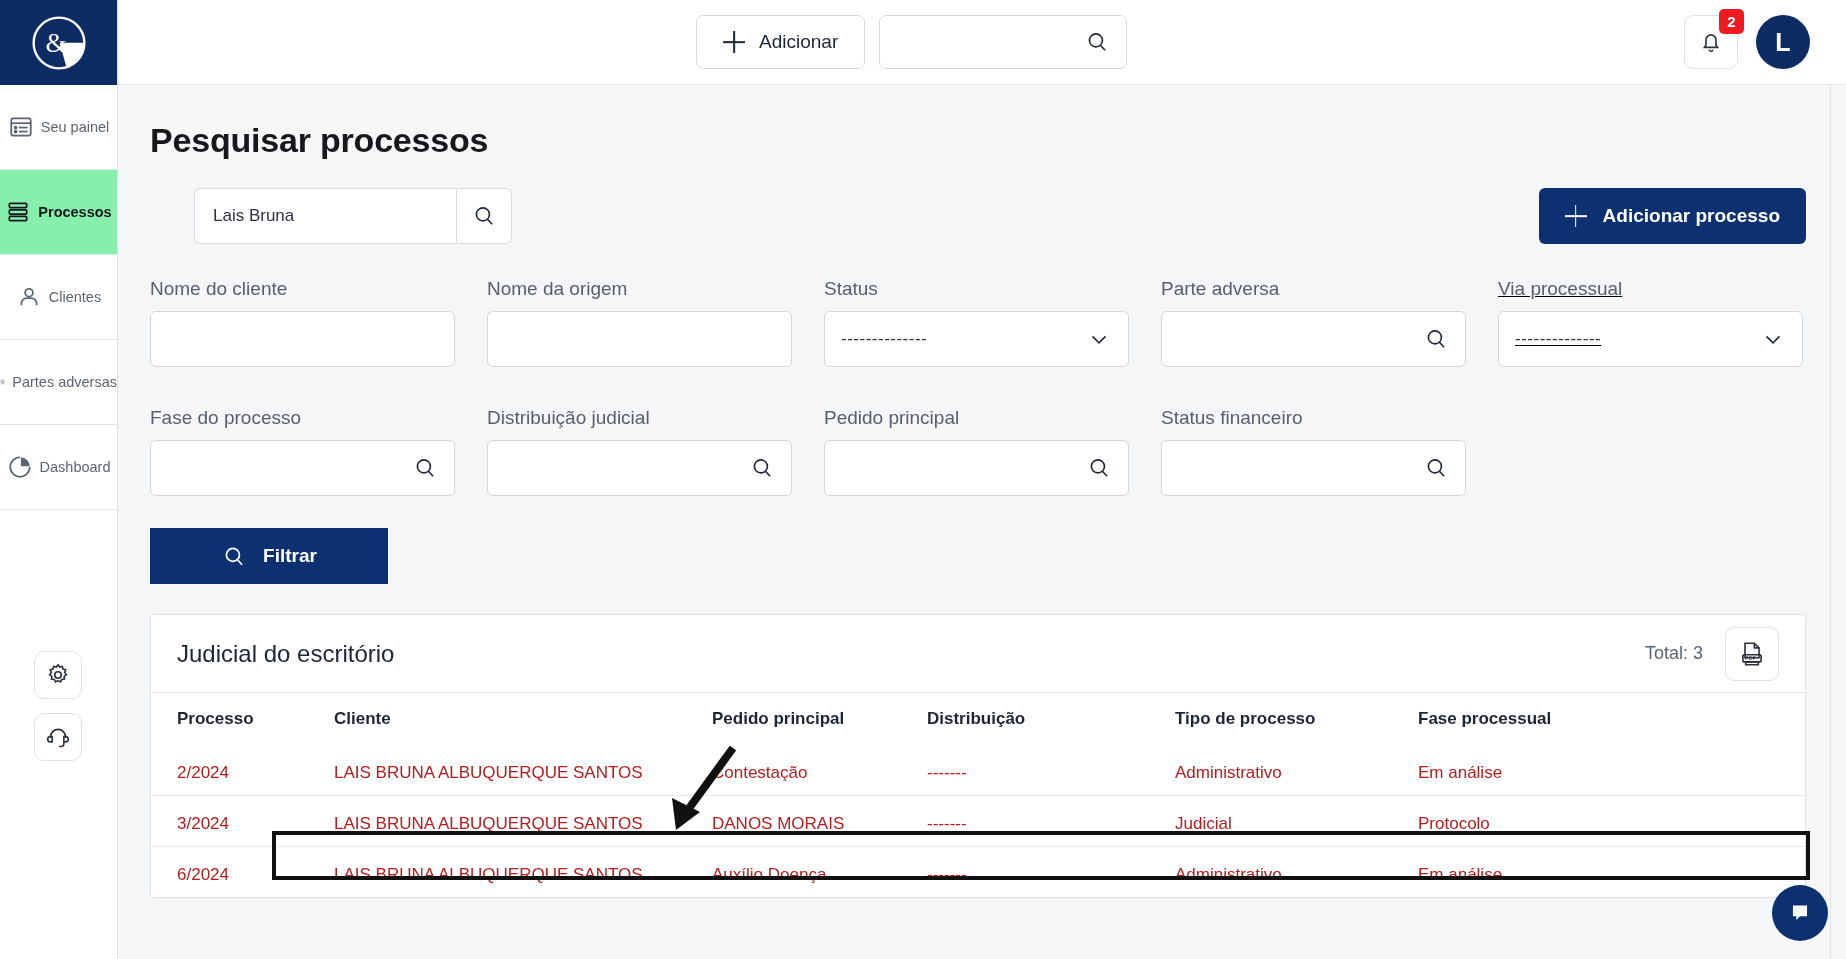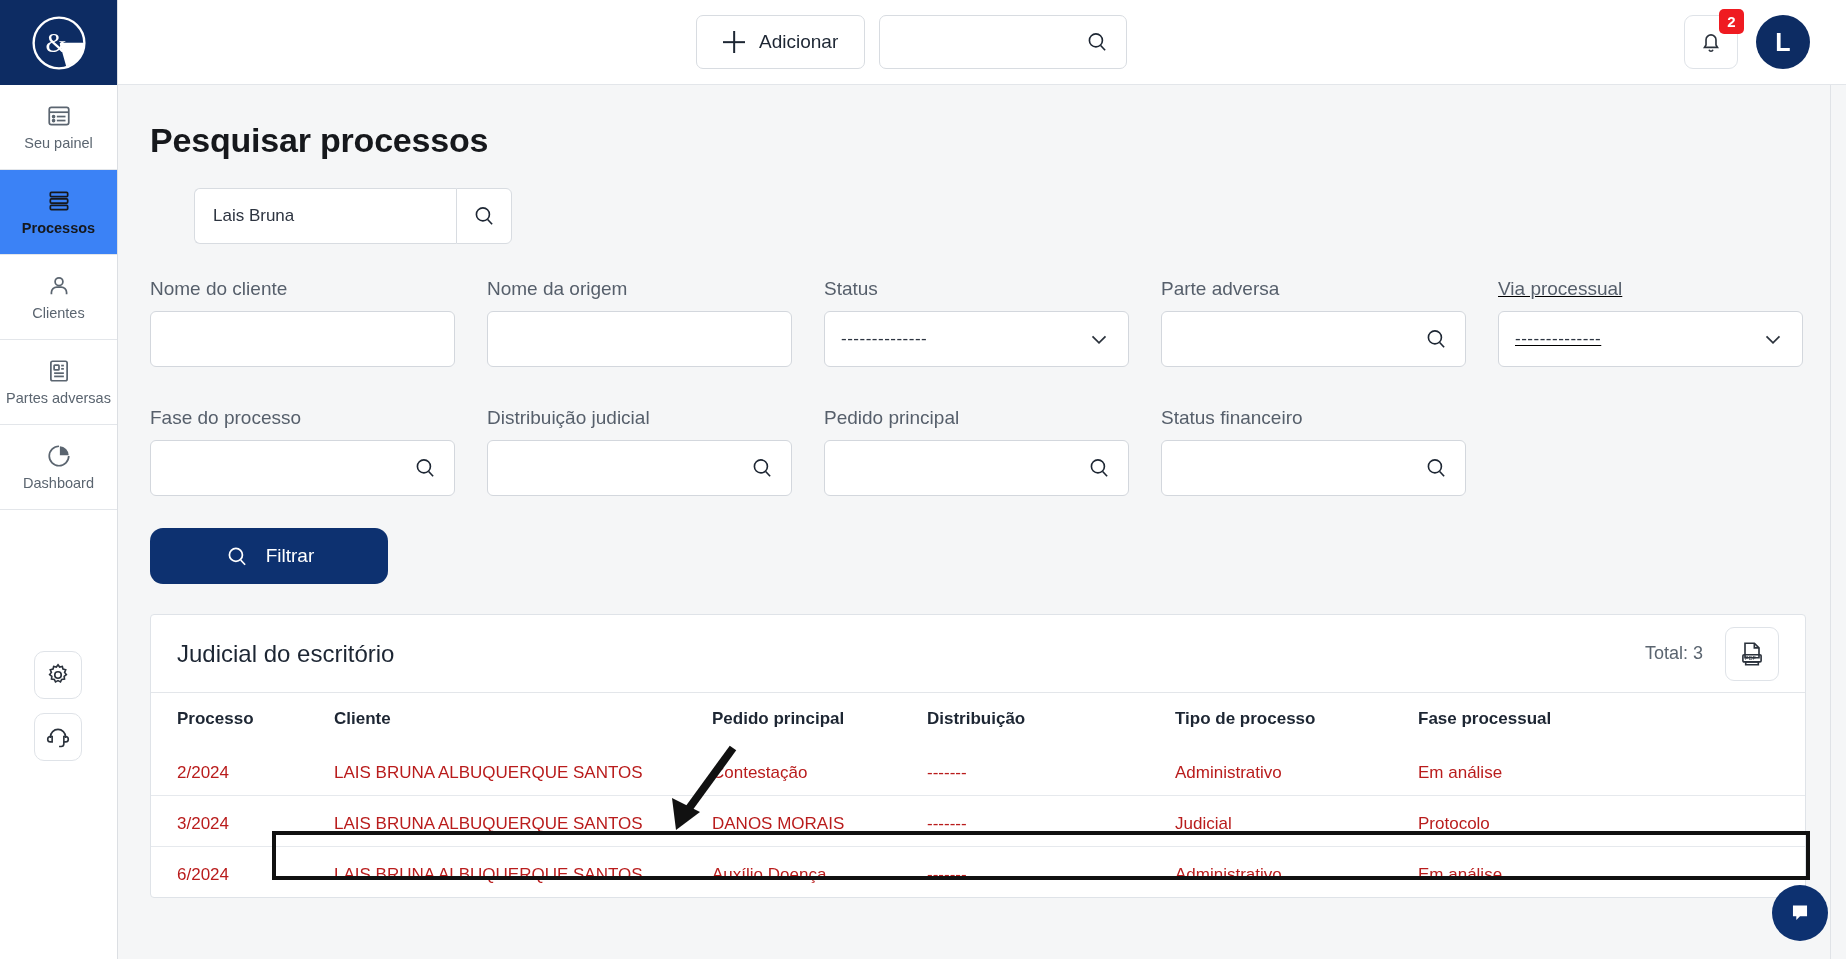--- a/index.html
+++ b/index.html
@@ -22,26 +22,26 @@
   }
   .logo-box {
     height: 85px; background: #0d2c63;
     display: flex; align-items: center; justify-content: center;
   }
   .logo-mark { width: 58px; height: 58px; display:block; }
 
   .nav-item {
     height: 85px;
     border-bottom: 1px solid #e3e6ea;
-    display: flex; flex-direction: column;
+    display: flex; flex-direction: row;
     align-items: center; justify-content: center;
     gap: 7px; cursor: pointer;
     color: #5b6570;
   }
-  .nav-item.active { background: #3b82f6; color: #16181c; text-align: right; }
+  .nav-item.active { background: #86efac; color: #16181c; text-align: right; }
   .nav-item .nav-label { font-size: 14.5px; line-height: 1; white-space: nowrap; }
   .nav-item.active .nav-label { font-weight: 700; color:#16181c; }
   .nav-icon { width: 26px; height: 26px; display:block; }
 
   .side-bottom {
     position: absolute; left: 0; right: 1px;
     bottom: 198px;
     display: flex; flex-direction: column; align-items: center; gap: 14px;
   }
   .side-btn {
@@ -182,23 +182,23 @@
   }
   .chev { width: 26px; height: 26px; flex: 0 0 26px; }
 
   .w-row1-a { width: 305px; }  
   .w-sel    { width: 305px; }
   .w-adv    { width: 305px; }
   .w-via    { width: 305px; text-decoration: underline; }
 
   .filtrar {
     height: 56px; padding: 0 0; width: 238px;
-    border: 0; border-radius: 13px; background: #0d3170; color: #fff;
+    border: 0; border-radius: 0; background: #0d3170; color: #fff;
     display: flex; align-items: center; justify-content: center; gap: 16px;
-    font-size: 19px; font-weight: 400; cursor: pointer;
+    font-size: 19px; font-weight: 700; cursor: pointer;
     margin-top: 6px; margin-bottom: 30px;
     font-family: "Liberation Sans", sans-serif;
   }
   .filtrar .mag { width: 27px; height: 27px; }
 
   
   .card {
     background: #fff; border: 1px solid #dfe3e8;
     border-radius: 4px;
   }
@@ -385,20 +385,24 @@
       <div class="searchrow">
         <div class="search-combo">
           <input type="text" value="Lais Bruna" style="">
           <button class="search-combo-btn">
             <svg class="mag" viewBox="0 0 24 24" fill="none" stroke="#1d2633" stroke-width="1.5">
               <circle cx="11" cy="10.5" r="6"></circle>
                 <line x1="15.4" y1="15.2" x2="19.5" y2="19.6"></line>
             </svg>
           </button>
         </div>
+        <button class="btn-primary">
+          <span class="plus-icon"></span>
+          <span>Adicionar processo</span>
+        </button>
       </div>
 
       <div class="filters">
 
         <div class="field w-row1-a">
           <div class="field-label">Nome do cliente</div>
           <div class="ctl">
             <input type="text" value="" style="">
           </div>
         </div>

